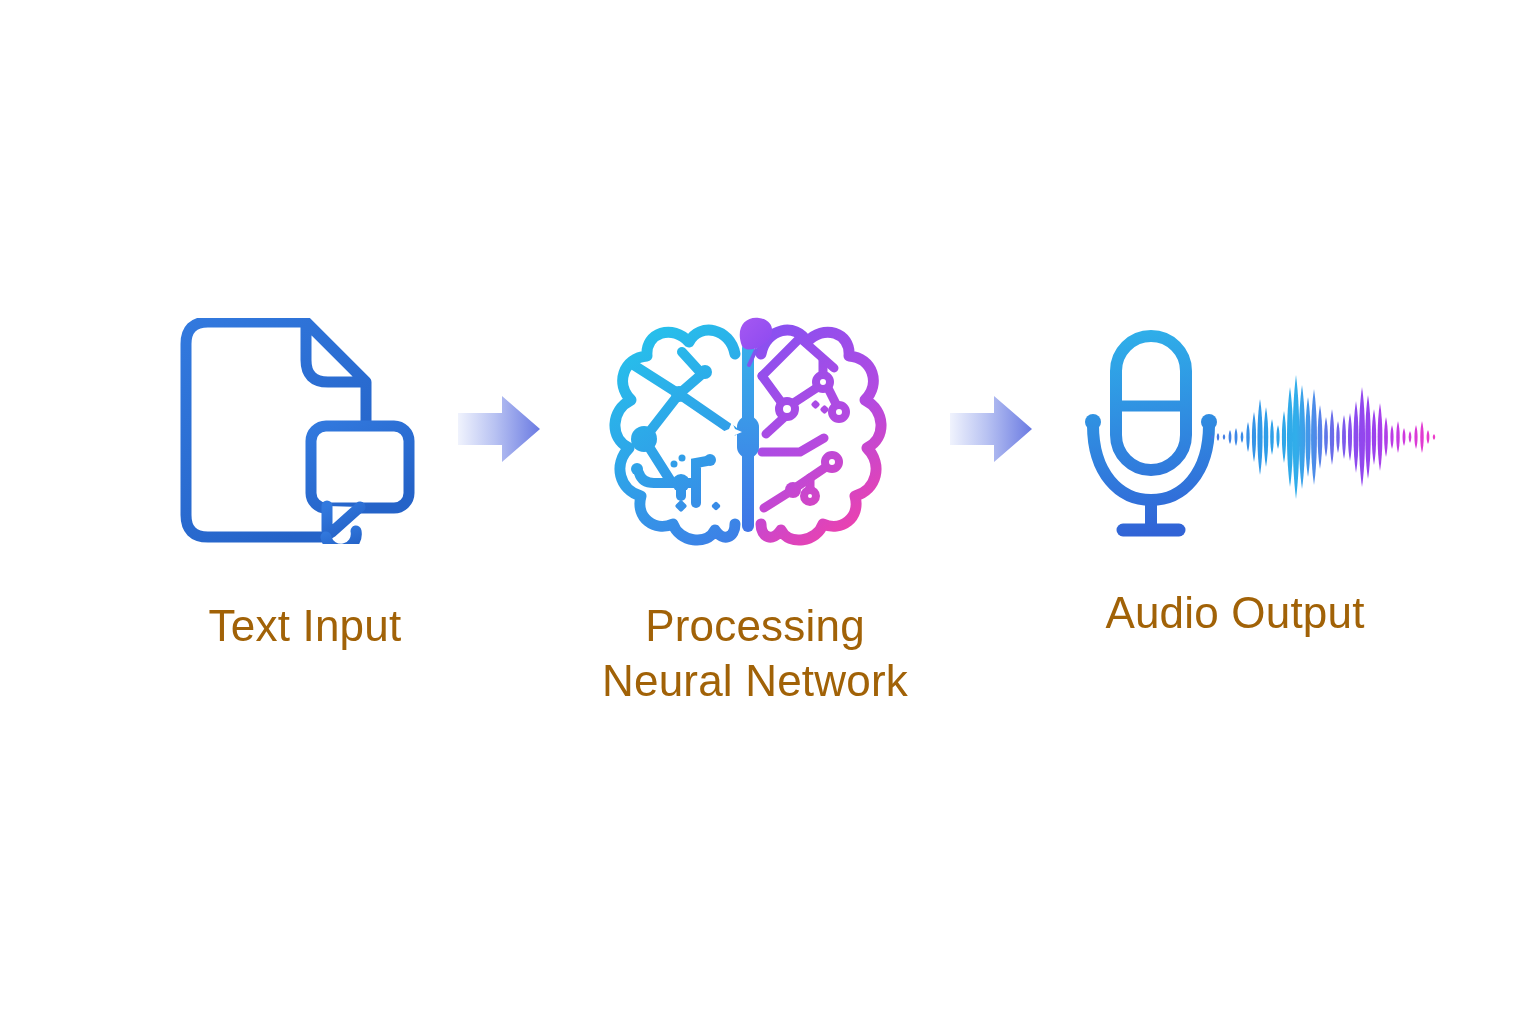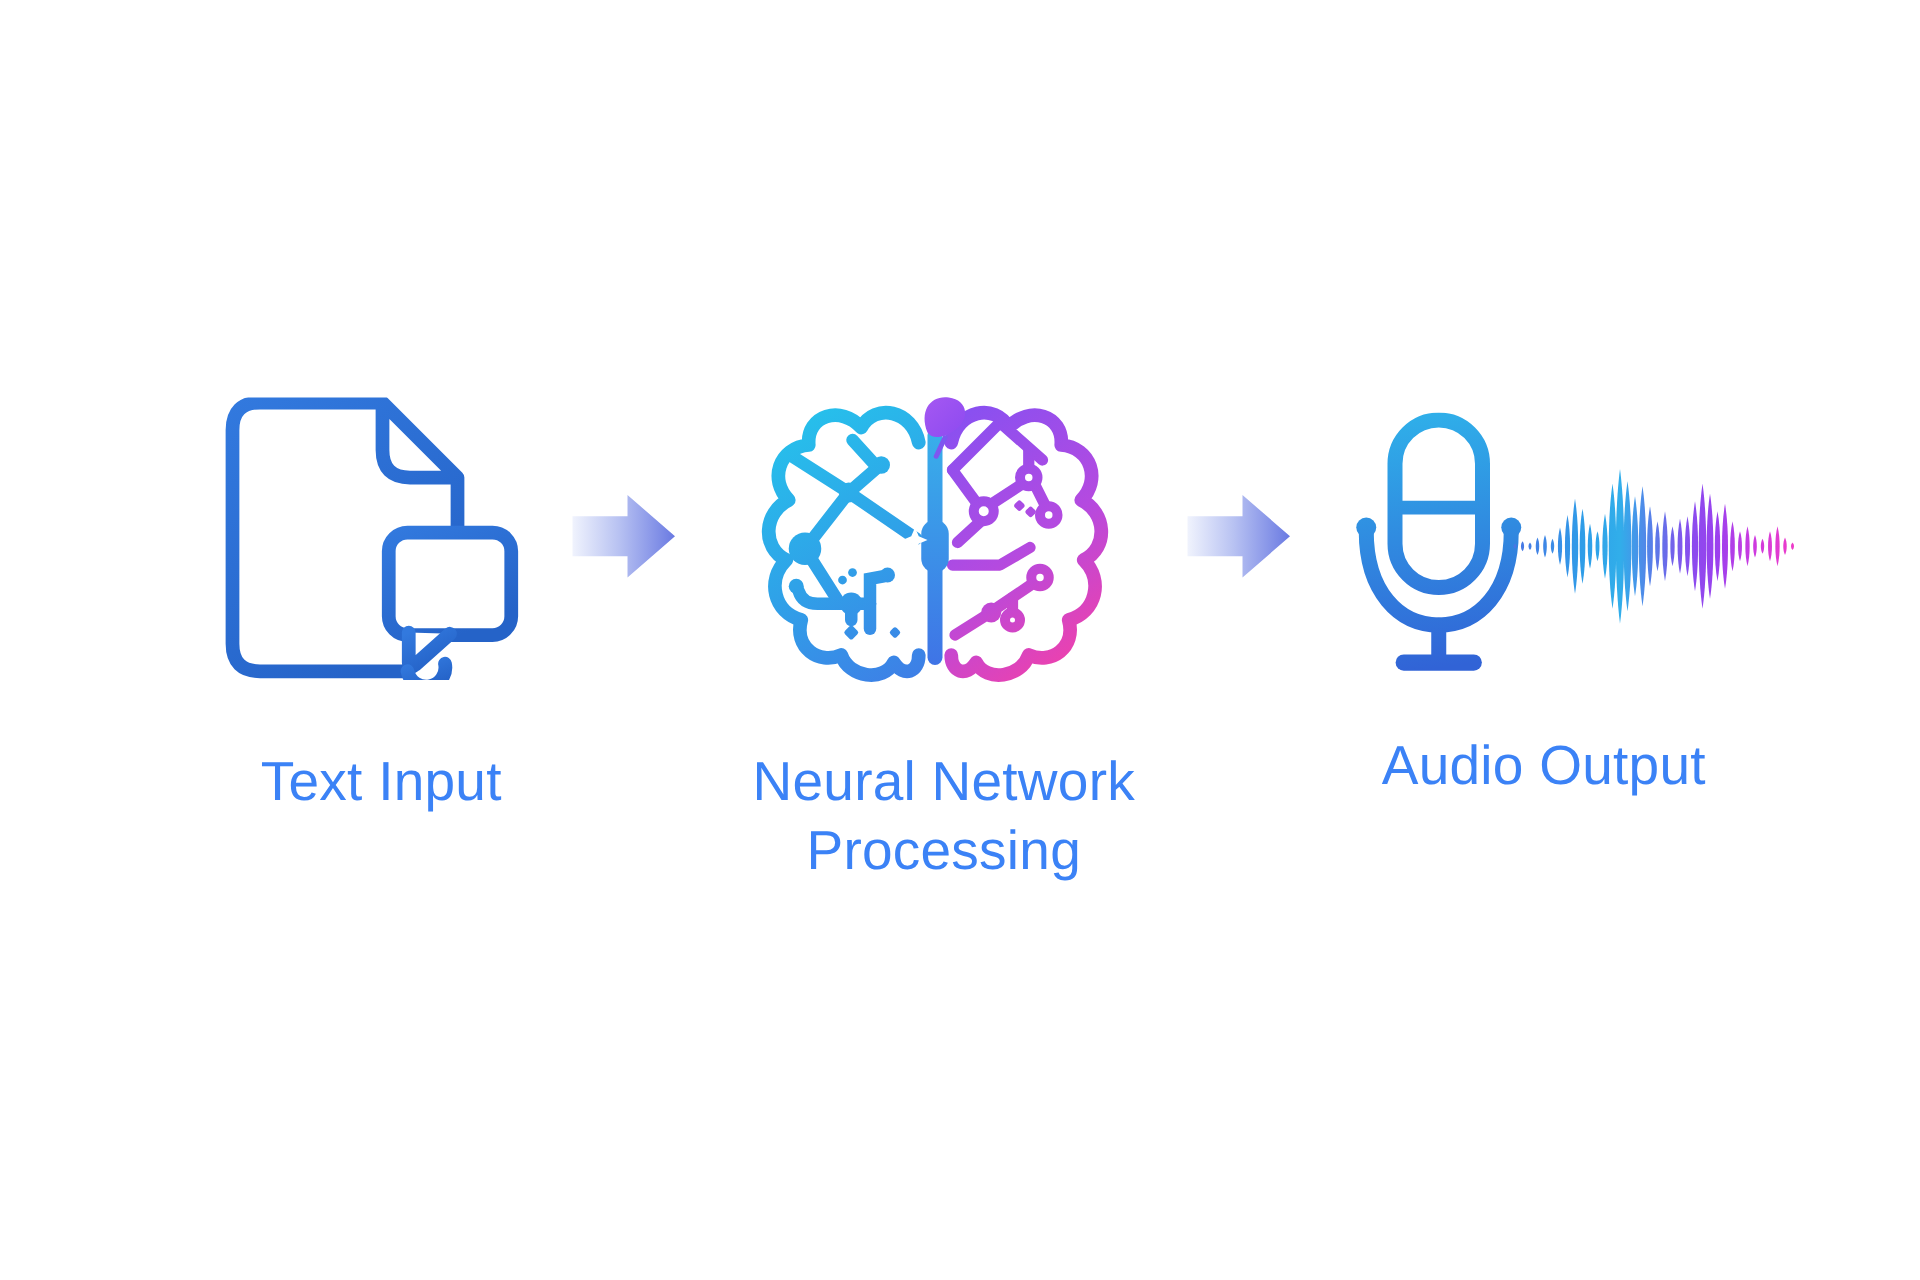--- a/index.html
+++ b/index.html
@@ -1,21 +1,21 @@
 <!DOCTYPE html>
 <html><head>
 <meta charset="utf-8">
 <style>
   html,body{margin:0;padding:0;background:#ffffff;}
   body{width:1536px;height:1024px;font-family:"Liberation Sans",sans-serif;overflow:hidden;}
   .canvas{position:relative;width:1536px;height:1024px;background:#ffffff;}
   .abs{position:absolute;}
   .stage-label{
     position:absolute;
-    color:#3b82f6;
+    color:#a16207;
     font-size:44px;
     line-height:55px;
     text-align:center;
     font-weight:400;
     letter-spacing:0.2px;
     white-space:nowrap;
   }
   .stage-label .lbl-line{display:block;}
   svg{display:block;}
 </style>
@@ -229,21 +229,21 @@
         <path d="M 218 59 C 219.85 62.85 219.85 69.15 218 73 C 216.15 69.15 216.15 62.85 218 59 Z" fill="url(#waveGrad)"></path>
         <path d="M 224 63 C 225.65 64.65 225.65 67.35 224 69 C 222.35 67.35 222.35 64.65 224 63 Z" fill="url(#waveGrad)"></path>
       </g>
   </svg>
 
   <div class="stage-label" style="left:155px;top:598px;width:300px;">
     <span class="lbl-line">Text Input</span>
   </div>
 
   <div class="stage-label" style="left:555px;top:598px;width:400px;">
+    <span class="lbl-line">Processing</span>
     <span class="lbl-line">Neural Network</span>
-    <span class="lbl-line">Processing</span>
   </div>
 
   <div class="stage-label" style="left:1075px;top:585px;width:320px;">
     <span class="lbl-line">Audio Output</span>
   </div>
 
 </div>
 
 </body></html>

